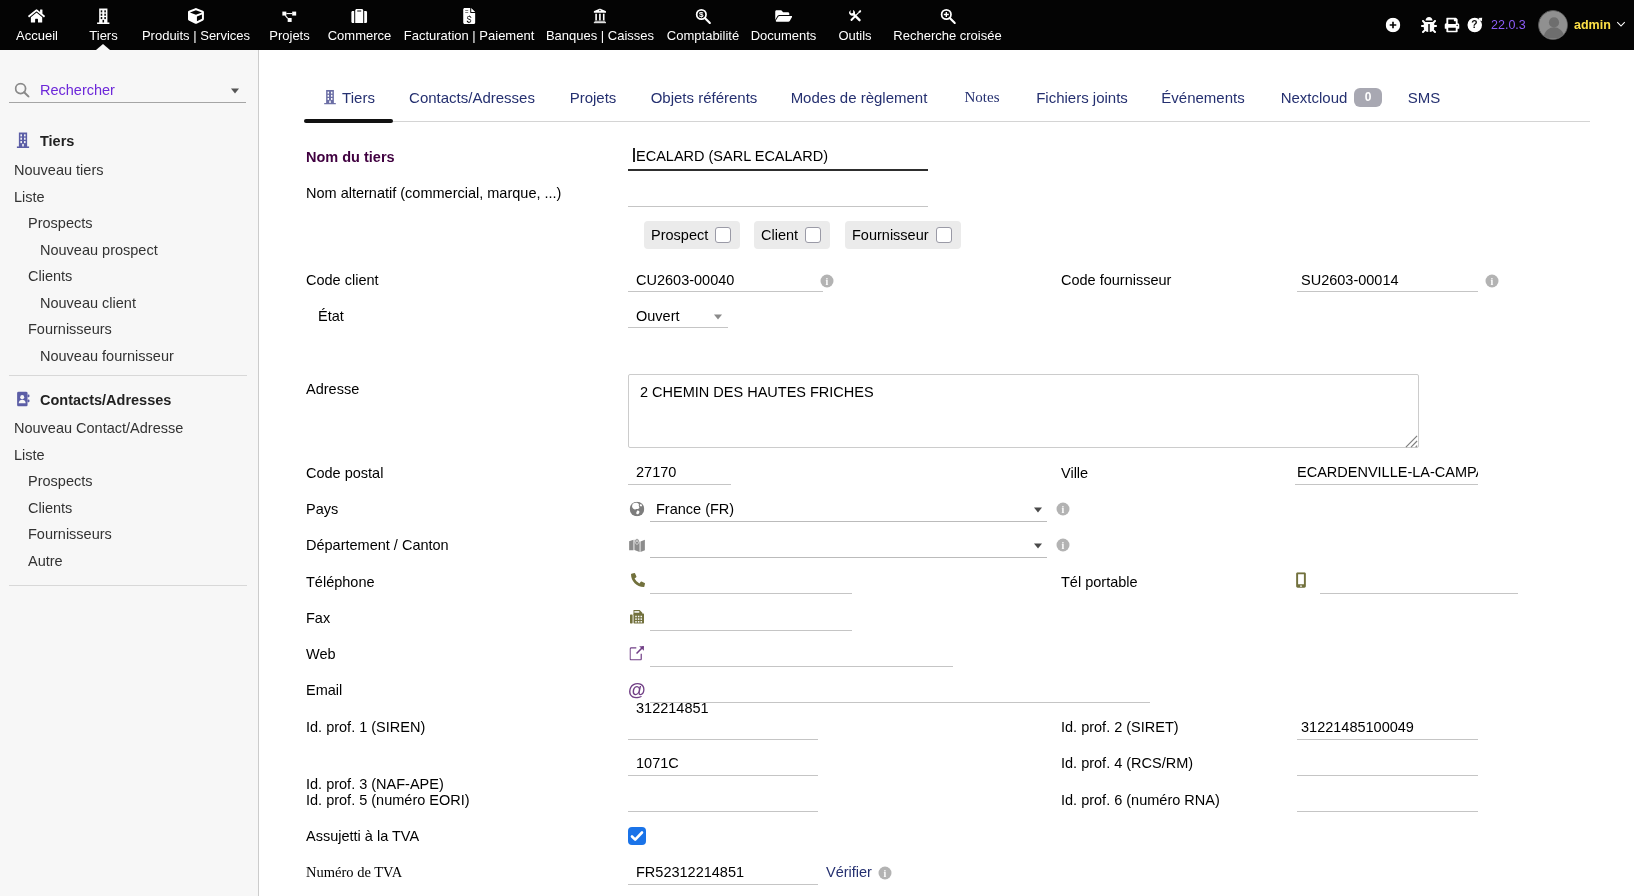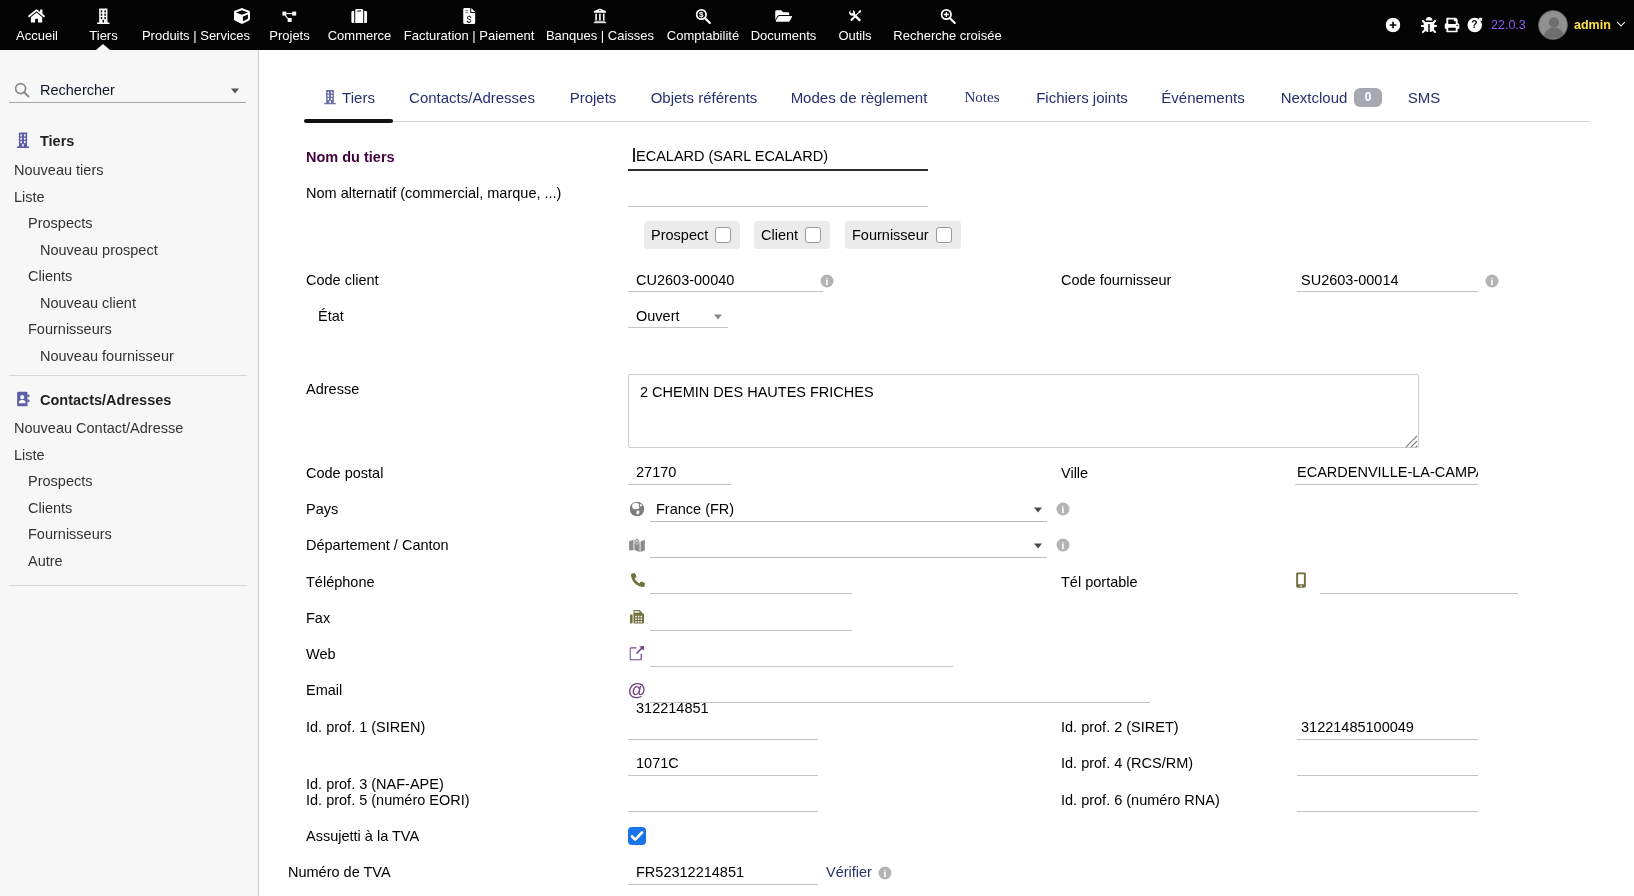--- a/index.html
+++ b/index.html
@@ -60,21 +60,21 @@
           <rect x="28" y="9" width="6" height="8"></rect>
           <rect x="14" y="22" width="6" height="8"></rect>
           <rect x="28" y="22" width="6" height="8"></rect>
           <rect x="14" y="35" width="6" height="8"></rect>
           <rect x="28" y="35" width="6" height="8"></rect>
           <rect x="21" y="46" width="6" height="10"></rect>
         </g>
       </svg>
     <span>Tiers</span>
     </div>
-  <div class="mi" style="left:196px;align-items:flex-end;">
+  <div class="mi" style="left:196px;">
     <svg viewBox="0 0 512 512" width="16" height="16" fill="#fff">
         <path d="M239.1 6.3l-208 78c-18.7 7-31.1 25-31.1 45v225.1c0 18.2 10.3 34.8 26.5 42.9l208 104c13.5 6.8 29.4 6.8 42.9 0l208-104c16.3-8.1 26.5-24.8 26.5-42.9V129.3c0-20-12.4-37.9-31.1-44.9l-208-78C262 2.2 250 2.2 239.1 6.3zM256 68.4l192 72v1.1l-192 78-192-78v-1.1l192-72zm32 356V275.5l160-65v133.9l-160 80z"></path>
       </svg>
     <span>Produits | Services</span>
     </div>
   <div class="mi" style="left:289.5px;">
     <svg viewBox="0 0 640 512" width="17" height="14" fill="#fff">
         <rect x="60" y="90" width="150" height="150"></rect>
         <rect x="430" y="90" width="150" height="150"></rect>
         <rect x="260" y="330" width="150" height="150"></rect>
@@ -170,21 +170,21 @@
   <svg class="tr-ico" style="left:1621px;" viewBox="0 0 448 512" width="11" height="11">
       <path fill="#fff" d="M224 336L32 144l34-34 158 158 158-158 34 34z"></path>
     </svg>
 </div>
 <div id="notch"></div>
 <div id="sidebar">
   <svg class="ficon" style="left:22px;top:40px;" viewBox="0 0 512 512" width="15" height="15" fill="none" stroke="#8a8a8a">
       <circle cx="208" cy="208" r="170" stroke-width="60"></circle>
       <path d="M330 330L490 490" stroke-width="70" stroke-linecap="round"></path>
     </svg>
-  <div class="sitem" style="left:40px;top:40px;color:#0f172a;">Rechercher</div>
+  <div class="sitem" style="left:40px;top:40px;color:#6d28d9;">Rechercher</div>
   <div class="caret" style="left:231px;top:41px;border-top-color:#555;"></div>
   <div class="line" style="left:9px;top:52px;width:237px;background:#a5a5a5;"></div>
   <svg class="ficon" style="left:23px;top:90px;" viewBox="0 0 48 62" width="13" height="16">
       <rect x="8" y="2" width="32" height="56" fill="#5c5ea6"></rect>
       <rect x="0" y="56" width="48" height="6" fill="#5c5ea6"></rect>
       <g fill="#f7f7f7">
         <rect x="14" y="9" width="6" height="8"></rect>
         <rect x="28" y="9" width="6" height="8"></rect>
         <rect x="14" y="22" width="6" height="8"></rect>
         <rect x="28" y="22" width="6" height="8"></rect>
@@ -370,18 +370,18 @@
   <div class="lab" style="left:1061px;top:800px;">Id. prof. 6 (numéro RNA)</div>
   <div class="ul" style="left:1297px;top:811px;width:181px;"></div>
 
   <div class="lab" style="left:306px;top:836px;">Assujetti à la TVA</div>
   <div class="abs" style="left:628px;top:827px;width:18px;height:18px;background:#1a73e8;border-radius:4px;">
     <svg viewBox="0 0 18 18" width="18" height="18" fill="none" stroke="#fff" stroke-width="2.6" stroke-linecap="round" stroke-linejoin="round">
         <path d="M4 9.5l3.2 3.2L14 5.5"></path>
       </svg>
   </div>
 
-  <div class="lab" style="left:288px;top:872px;">Numéro de TVA</div>
+  <div class="lab" style="left:306px;top:872px;font-family:Liberation Serif, serif;">Numéro de TVA</div>
   <div class="val" style="left:636px;top:872px;">FR52312214851</div>
   <div class="ul" style="left:628px;top:884px;width:190px;"></div>
   <div class="val" style="left:826px;top:872px;color:#253070;">Vérifier</div>
   <div class="info" style="left:885px;top:873px;">i</div>
 </div>
 
 </body></html>

